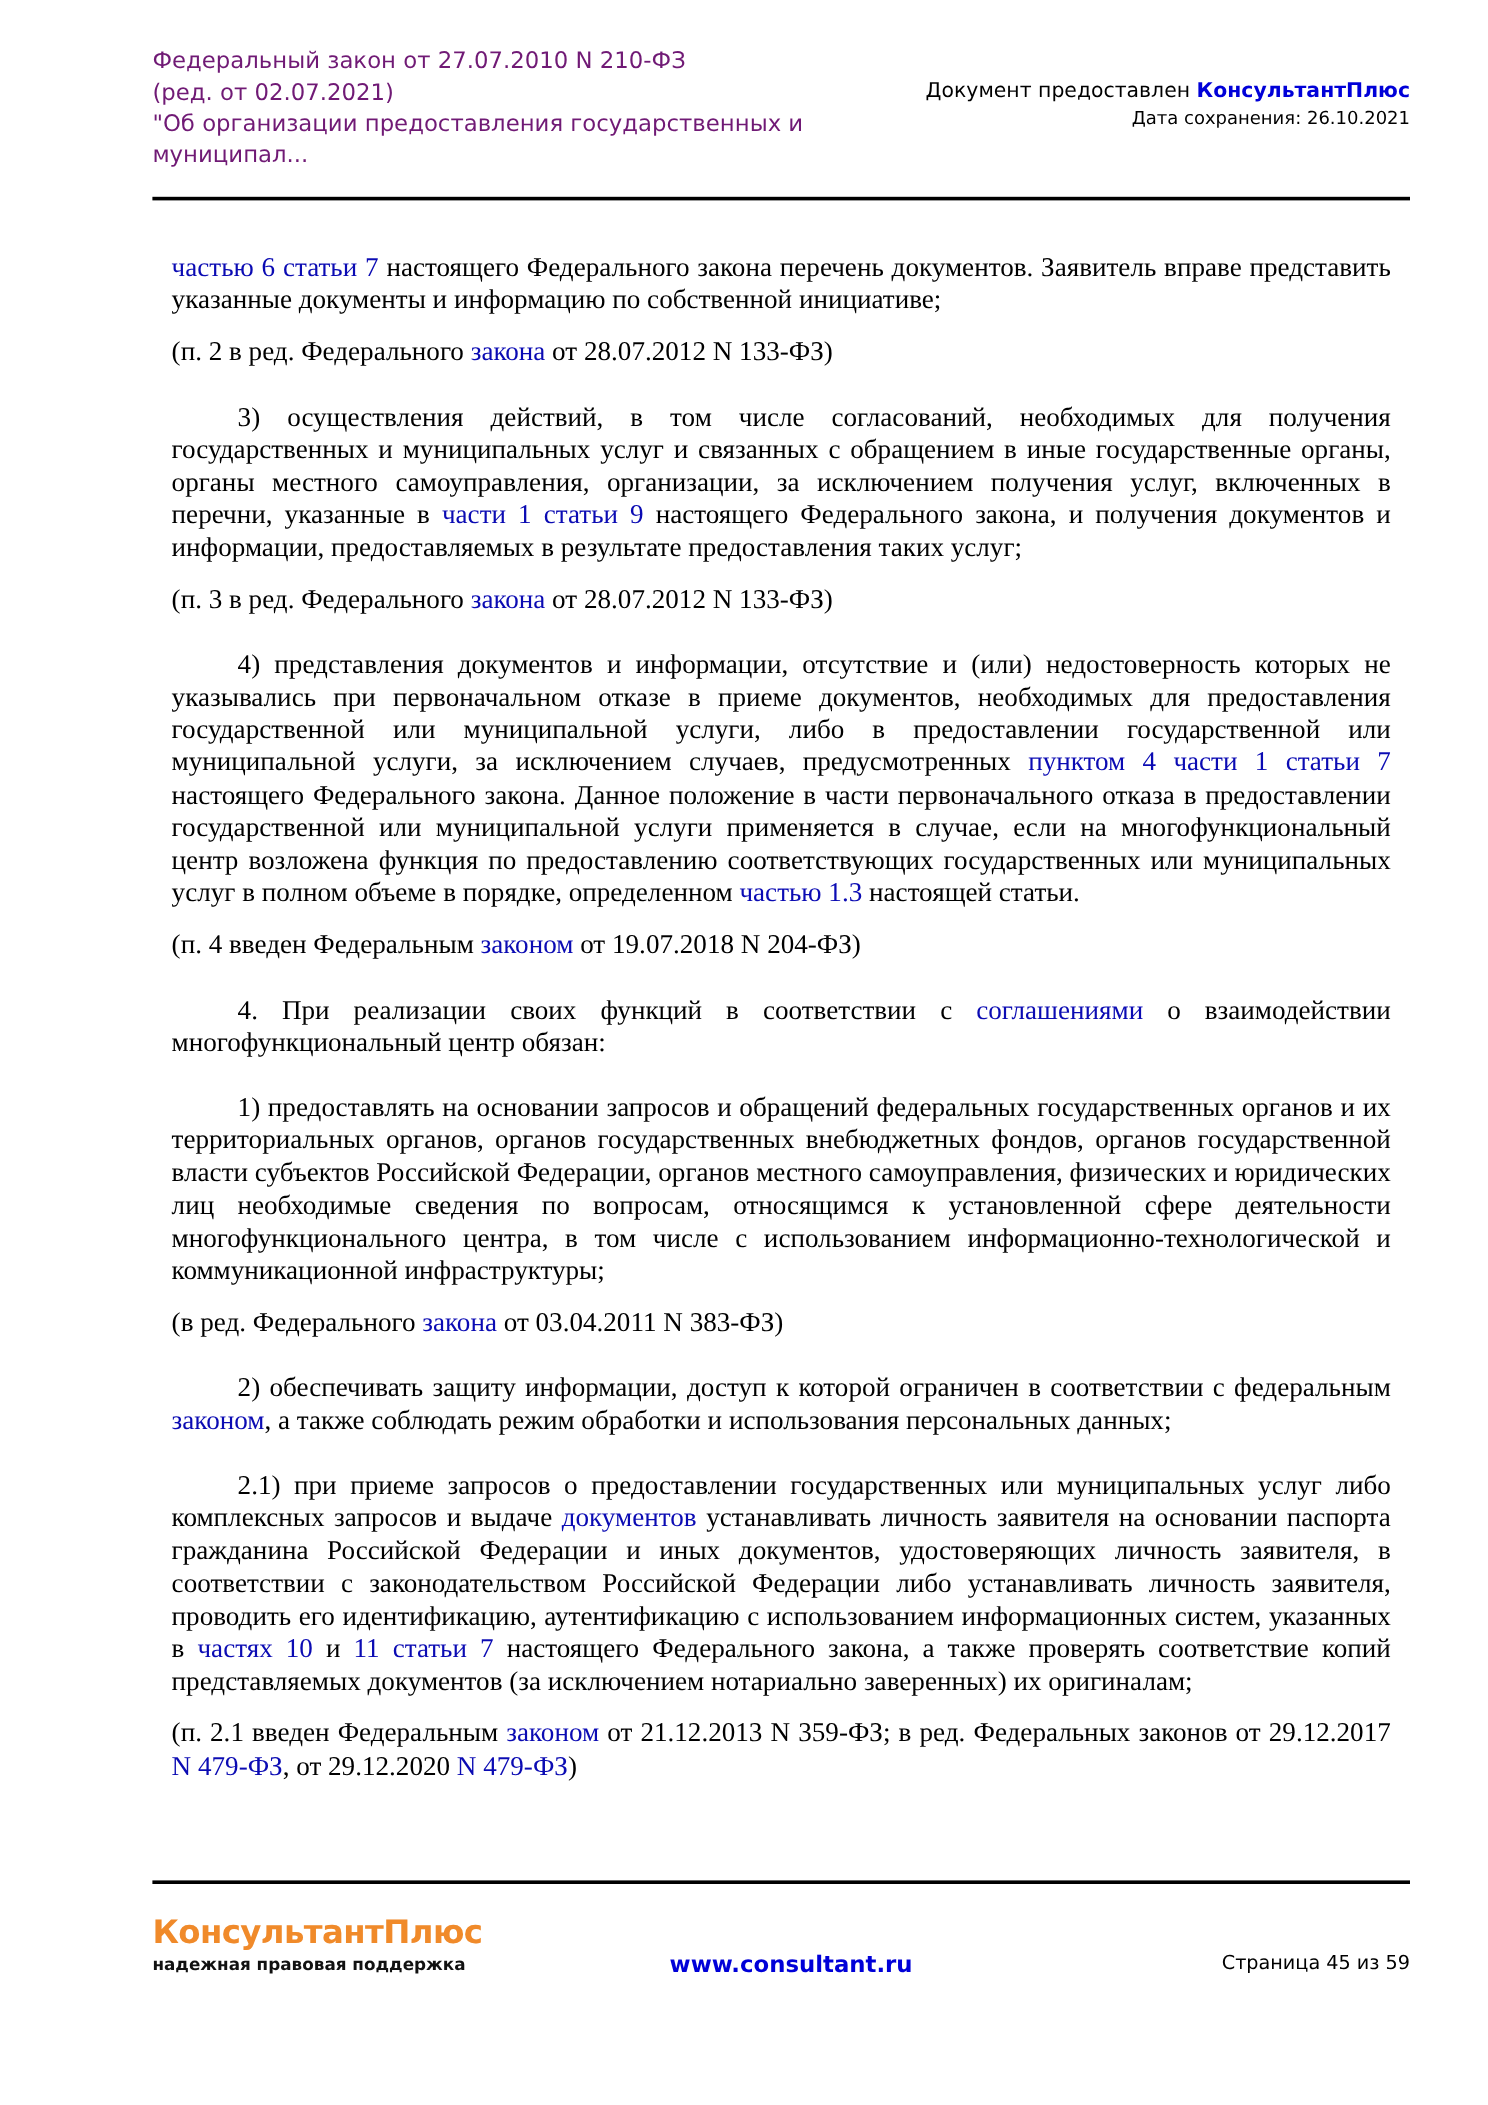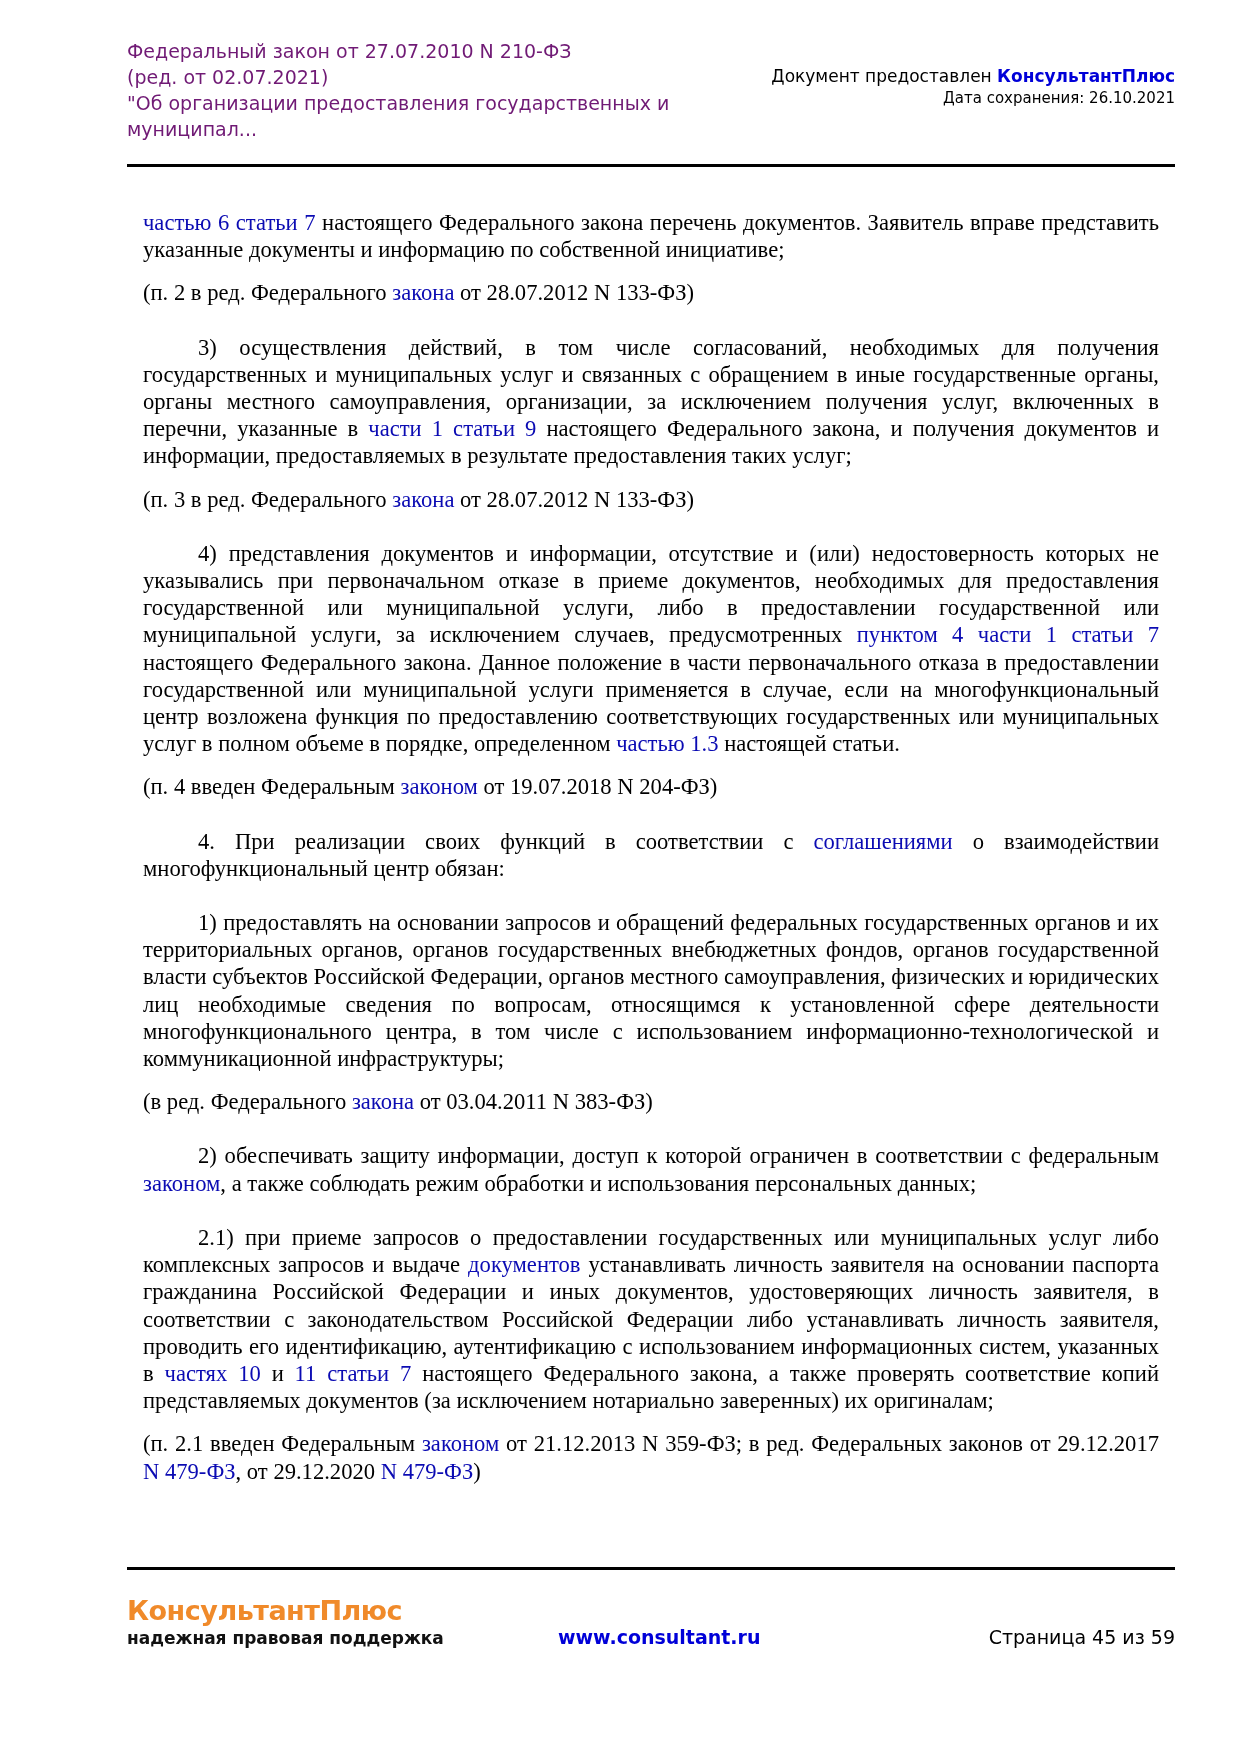--- a/index.html
+++ b/index.html
@@ -13,25 +13,25 @@
   .hdr-right .l2 { font-size:15px; line-height:20px; }
   .rule { position:absolute; left:127px; width:1048px; height:3px; background:#000; }
   .body-text { position:absolute; left:127px; top:193px; width:1048px;
     font-family:"Liberation Serif", "DejaVu Serif", serif; font-size:22.6px; line-height:27.2px; color:#000; }
   .body-text p { margin:16px; text-align:justify; }
   .body-text p.ind { text-indent:55px; }
   .body-text p.gap { margin-top:27px; }
   .lnk { color:#0b0bb3; cursor:pointer; }
   .ftr-brand { position:absolute; left:127px; top:1596px; font-family:"DejaVu Sans", sans-serif; }
   .ftr-brand .name { font-size:27px; font-weight:bold; color:#f08a2a; letter-spacing:-0.5px; line-height:30px; }
-  .ftr-brand .tag { font-size:17px; font-weight:bold; color:#111; line-height:20px; margin-top:2px; }
+  .ftr-brand .tag { font-size:14px; font-weight:bold; color:#111; line-height:20px; margin-top:2px; }
   .ftr-url { position:absolute; left:558px; top:1626px; font-family:"DejaVu Sans", sans-serif;
     font-size:19px; font-weight:bold; color:#0000d8; }
   .ftr-page { position:absolute; right:65px; top:1626px; font-family:"DejaVu Sans", sans-serif;
-    font-size:19px; color:#000; }
+    font-size:16px; color:#000; }
 </style>
 </head>
 <body>
 
 <div class="hdr-left">
   <div>Федеральный закон от 27.07.2010 N 210-ФЗ</div>
   <div>(ред. от 02.07.2021)</div>
   <div>"Об организации предоставления государственных и</div>
   <div>муниципал...</div>
 </div>

